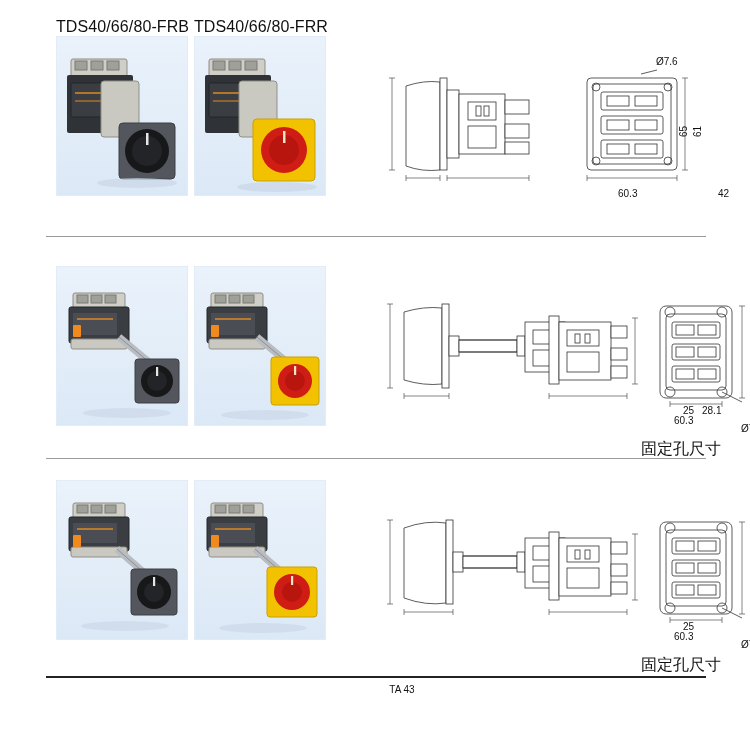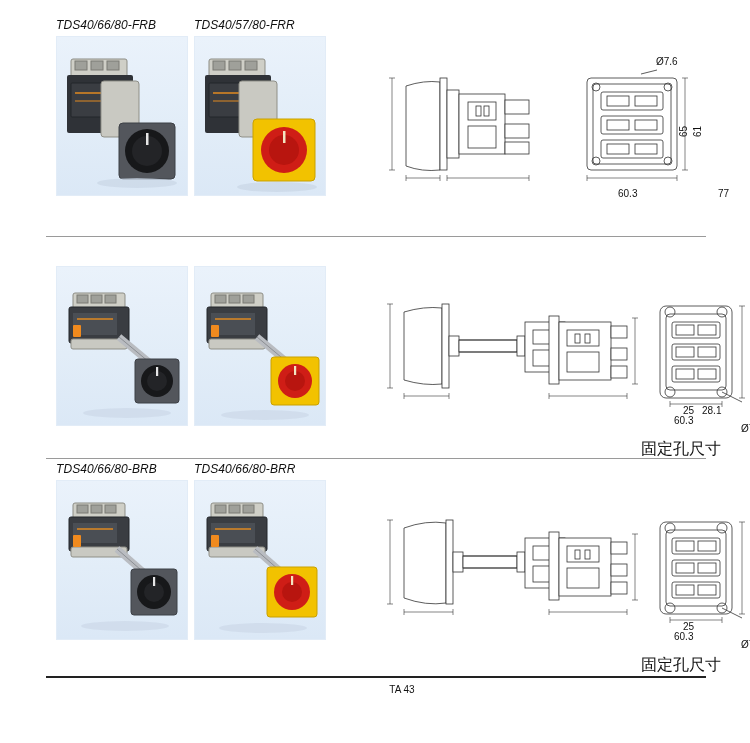--- a/index.html
+++ b/index.html
@@ -40,25 +40,24 @@
   .rule.r1 { top: 236px; }
   .rule.r2 { top: 458px; }
   .rule.r3 { top: 676px; border-top: 2px solid #222; }
 
   .label-row {
     position: relative;
     height: 16px;
   }
   .model-label {
     position: absolute;
-    font-size: 12px;
+    font-size: 16px;
     color: #111;
     letter-spacing: 0.1px;
     white-space: nowrap;
-    font-style: italic;
   }
   .model-label.a { left: 10px; }
   .model-label.b { left: 148px; }
 
   
   .photos {
     position: absolute;
     left: 10px;
     top: 18px;
     display: flex;
@@ -116,21 +115,21 @@
   svg { display: block; }
 </style>
 </head>
 <body>
 
 <div class="page">
 
   <div class="section sec1">
     <div class="label-row">
       <span class="model-label a">TDS40/66/80-FRB</span>
-      <span class="model-label b">TDS40/57/80-FRR</span>
+      <span class="model-label b">TDS40/66/80-FRR</span>
     </div>
 
     <div class="photos">
 
       <div class="photo">
         <svg width="130" height="158" viewBox="0 0 130 158">
 
           <rect x="14" y="22" width="56" height="22" rx="2" fill="#cfcfc7" stroke="#8d8d85"></rect>
           <rect x="18" y="24" width="12" height="9" fill="#9fa09a" stroke="#7b7b74"></rect>
           <rect x="34" y="24" width="12" height="9" fill="#9fa09a" stroke="#7b7b74"></rect>
@@ -191,21 +190,21 @@
         <g stroke="#333" stroke-width="0.6">
           <path d="M16 10 L16 102"></path>
           <path d="M13 10 L19 10 M13 102 L19 102"></path>
           <path d="M30 110 L64 110"></path>
           <path d="M30 107 L30 113 M64 107 L64 113"></path>
           <path d="M71 110 L153 110"></path>
           <path d="M71 107 L71 113 M153 107 L153 113"></path>
         </g>
       </svg>
       <span class="dim-text vert" style="left:332px; top:105px;">65</span>
-      <span class="dim-text" style="left:372px; top:156px;">77</span>
+      <span class="dim-text" style="left:372px; top:156px;">42</span>
 
       <svg class="dwg" style="left:225px; top:36px;" width="130" height="118" viewBox="0 0 130 118">
         <g stroke="#333" fill="none" stroke-width="0.8">
           <rect x="16" y="10" width="90" height="92" rx="4" fill="#fff"></rect>
           <rect x="22" y="16" width="78" height="80" rx="3" fill="#fff"></rect>
           <rect x="30" y="24" width="62" height="18" rx="2" fill="#fff"></rect>
           <rect x="30" y="48" width="62" height="18" rx="2" fill="#fff"></rect>
           <rect x="30" y="72" width="62" height="18" rx="2" fill="#fff"></rect>
           <rect x="36" y="28" width="22" height="10" fill="#fff"></rect>
           <rect x="64" y="28" width="22" height="10" fill="#fff"></rect>
@@ -355,24 +354,20 @@
       <span class="dim-text" style="left:337px; top:143px;">25</span>
       <span class="dim-text" style="left:328px; top:153px;">60.3</span>
       <span class="dim-text" style="left:395px; top:161px;">Ø7.5</span>
       <span class="cn-note" style="left:295px; top:177px;">固定孔尺寸</span>
     </div>
   </div>
 
   <div class="rule r2"></div>
 
   <div class="section sec3">
-    <div class="label-row">
-      <span class="model-label a">TDS40/66/80-BRB</span>
-      <span class="model-label b">TDS40/66/80-BRR</span>
-    </div>
 
     <div class="photos">
       <div class="photo">
         <svg width="130" height="158" viewBox="0 0 130 158">
           <rect x="16" y="22" width="52" height="16" rx="2" fill="#cfcfc7" stroke="#8d8d85"></rect>
           <rect x="20" y="24" width="11" height="8" fill="#9fa09a" stroke="#7b7b74"></rect>
           <rect x="34" y="24" width="11" height="8" fill="#9fa09a" stroke="#7b7b74"></rect>
           <rect x="48" y="24" width="11" height="8" fill="#9fa09a" stroke="#7b7b74"></rect>
           <rect x="12" y="36" width="60" height="34" rx="2" fill="#3a3d42" stroke="#23262a"></rect>
           <rect x="16" y="42" width="44" height="20" fill="#4a4e54"></rect>

